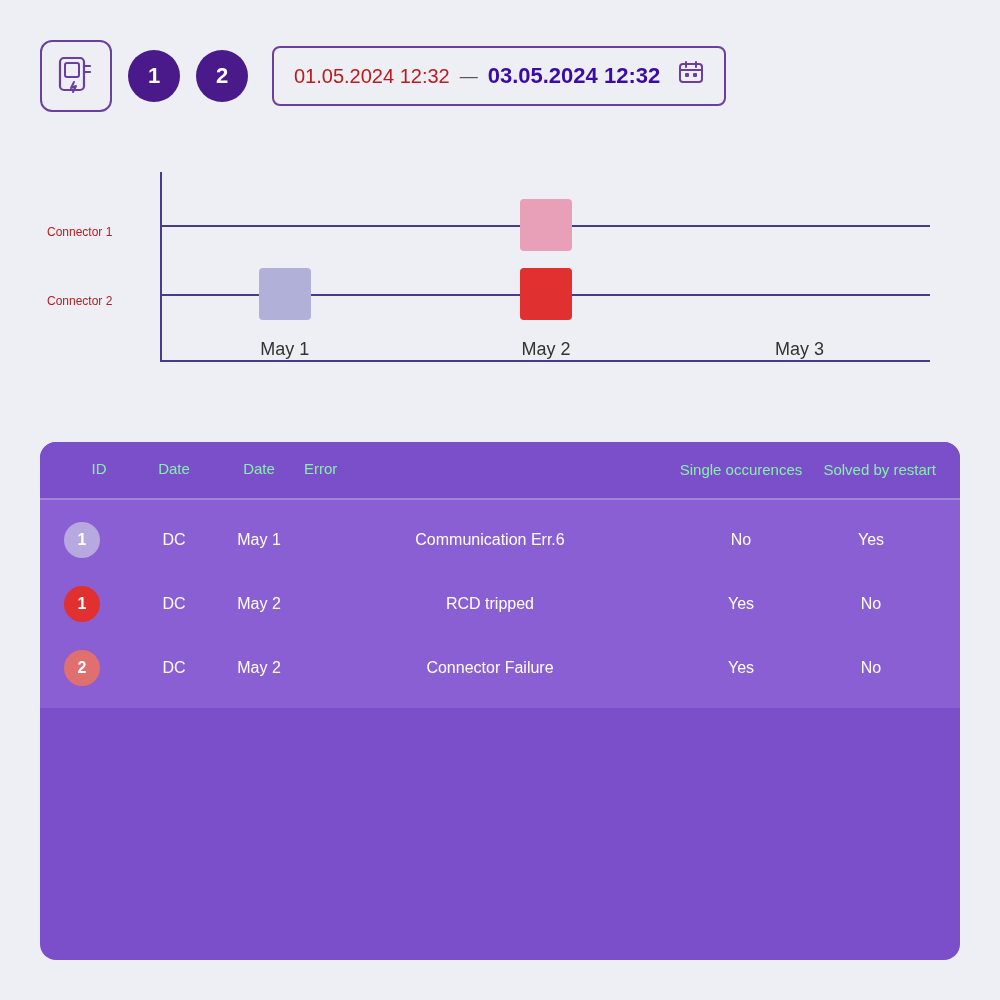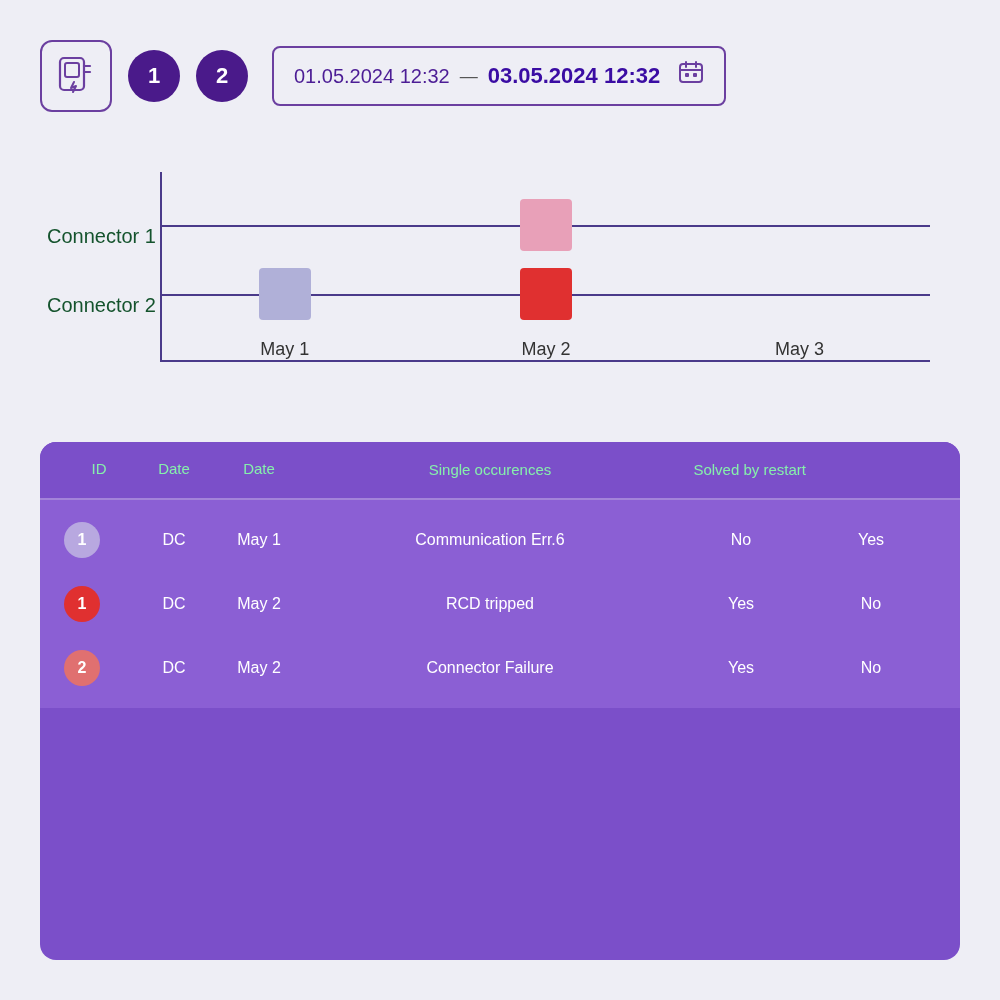--- a/index.html
+++ b/index.html
@@ -53,21 +53,21 @@
     .date-range-box {
       border: 2px solid #6b3fa0;
       border-radius: 8px;
       padding: 12px 20px;
       display: flex;
       align-items: center;
       gap: 10px;
       margin-left: 8px;
     }
     .date-start {
-      color: #4c1d95;
+      color: #b91c1c;
       font-size: 20px;
       font-weight: 400;
     }
     .date-dash {
       color: #555;
       font-size: 18px;
     }
     .date-end {
       color: #3a0ca3;
       font-size: 22px;
@@ -93,22 +93,22 @@
     }
     .chart-area {
       position: absolute;
       left: 0; right: 0; top: 20px; bottom: 50px;
       border-left: 2px solid #4a3a8a;
       border-bottom: 2px solid #4a3a8a;
     }
     .connector-label {
       position: absolute;
       left: -115px;
-      font-size: 20px;
-      color: #14532d;
+      font-size: 12px;
+      color: #b91c1c;
       white-space: nowrap;
     }
     .connector-line {
       position: absolute;
       left: 0;
       right: 0;
       height: 2px;
       background: #4a3a8a;
     }
     .event-block {
@@ -254,20 +254,21 @@
         </div>
       </div>
     </div>
   </div>
 
   <div class="table-section">
     <div class="table-header-row">
       <div class="table-header-cell">ID</div>
       <div class="table-header-cell">Date</div>
       <div class="table-header-cell">Date</div>
+      <div class="table-header-cell left">Error</div>
       <div class="table-header-cell" style="line-height:1.3;">Single occurences</div>
       <div class="table-header-cell" style="line-height:1.3;text-align:right;">Solved by restart</div>
     </div>
     <div class="table-divider"></div>
     <div class="table-body">
 
       <div class="table-row">
         <div class="table-cell">
           <div class="row-badge badge-light-purple">
             <span>1</span>

